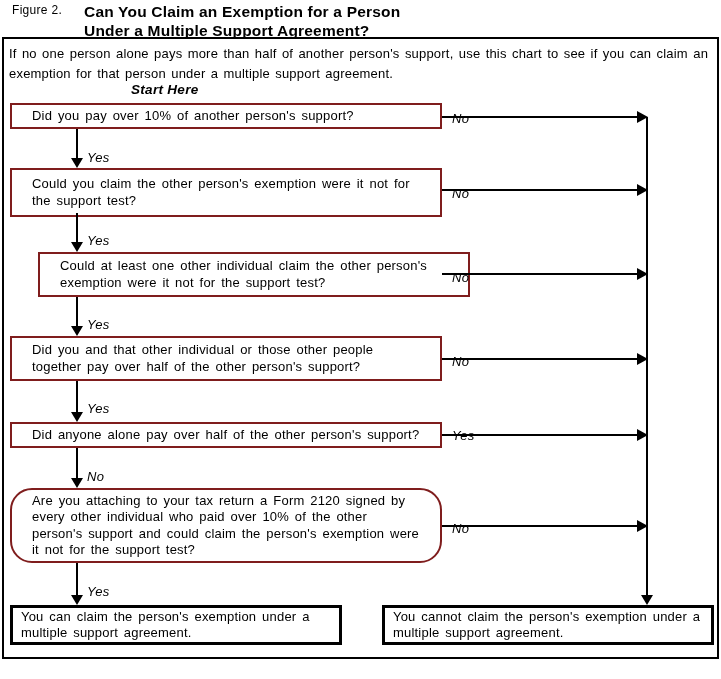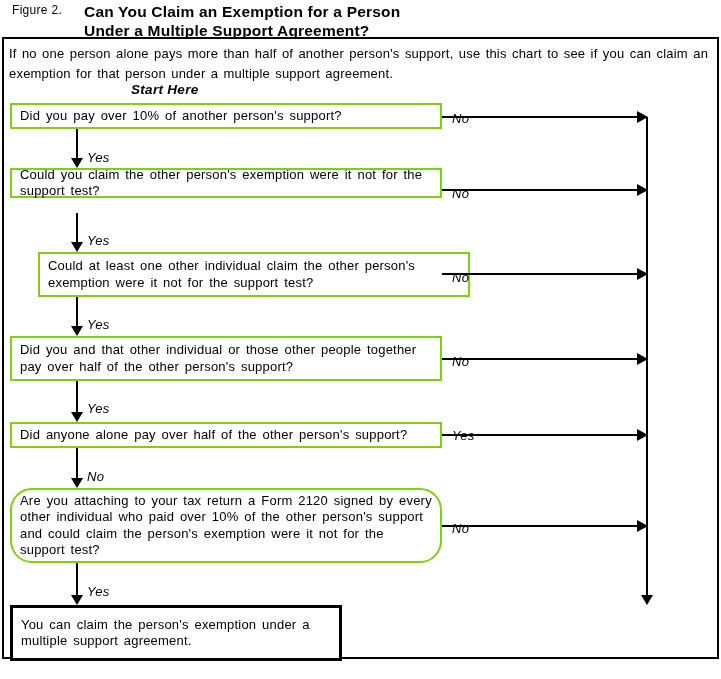--- a/index.html
+++ b/index.html
@@ -8,24 +8,24 @@
 
   .fig-label{position:absolute;left:12px;top:3px;font-size:12px;letter-spacing:.3px;}
   .fig-title{position:absolute;left:84px;top:2px;font-size:15.5px;font-weight:bold;line-height:19px;letter-spacing:.2px;}
 
   .outer{position:absolute;left:2px;top:37px;width:717px;height:622px;border:2px solid #000;box-sizing:border-box;}
 
   .intro{position:absolute;left:9px;top:44px;width:704px;font-size:13px;line-height:20px;letter-spacing:.2px;word-spacing:1.5px;}
 
   .start-here{position:absolute;left:131px;top:82px;font-size:13.5px;font-weight:bold;font-style:italic;letter-spacing:.3px;}
 
-  .qbox{position:absolute;left:10px;width:432px;border:2px solid #84cc16;box-sizing:border-box;
-        display:flex;align-items:center;padding:3px 8px;font-size:13px;line-height:16.5px;
+  .qbox{position:absolute;left:10px;width:432px;border:2px solid #7f1d1d;box-sizing:border-box;
+        display:flex;align-items:center;padding:3px 20px;font-size:13px;line-height:16.5px;
         letter-spacing:.2px;word-spacing:2px;background:#fff;}
-  .rbox{position:absolute;top:605px;width:332px;height:56px;border:3px solid #000;box-sizing:border-box;
+  .rbox{position:absolute;top:605px;width:332px;height:40px;border:3px solid #000;box-sizing:border-box;
         display:flex;align-items:center;padding:9px 8px;font-size:13px;line-height:16.5px;
         letter-spacing:.2px;word-spacing:2px;background:#fff;}
 
   .lbl{position:absolute;font-size:13px;font-style:italic;letter-spacing:.3px;margin-top:16px;}
 
   svg.connectors{position:absolute;left:0;top:0;pointer-events:none;}
   svg.connectors line{stroke:#000;stroke-width:2;}
   svg.connectors polygon{fill:#000;stroke:none;}
 </style>
 </head>
@@ -41,38 +41,41 @@
 
   <div class="outer"></div>
 
   <div class="intro">If no one person alone pays more than half of another person's support, use this chart to see if you can claim an exemption for that person under a multiple support agreement.</div>
 
   <span class="start-here">Start Here</span>
 
   <div class="qbox" style="top:103px;height:26px;">
     <span>Did you pay over 10% of another person's support?</span>
   </div>
-  <div class="qbox" style="top:168px;height:30px;justify-content:center;">
+  <div class="qbox" style="top:168px;height:49px;justify-content:center;">
     <span>Could you claim the other person's exemption were it not for the support test?</span>
   </div>
   <div class="qbox" style="top:252px;height:45px;margin-left:28px;">
     <span>Could at least one other individual claim the other person's exemption were it not for the support test?</span>
   </div>
   <div class="qbox" style="top:336px;height:45px;">
     <span>Did you and that other individual or those other people together pay over half of the other person's support?</span>
   </div>
   <div class="qbox" style="top:422px;height:26px;">
     <span>Did anyone alone pay over half of the other person's support?</span>
   </div>
   <div class="qbox" style="top:488px;height:75px;border-radius:22px;">
     <span>Are you attaching to your tax return a Form 2120 signed by every other individual who paid over 10% of the other person's support and could claim the person's exemption were it not for the support test?</span>
   </div>
 
   <div class="rbox" style="left:10px;">
     <span>You can claim the person's exemption under a multiple support agreement.</span>
+  </div>
+  <div class="rbox" style="left:382px;">
+    <span>You cannot claim the person's exemption under a multiple support agreement.</span>
   </div>
 
   <span class="lbl" style="left:452px;top:95px;">No</span>
   <span class="lbl" style="left:452px;top:170px;">No</span>
   <span class="lbl" style="left:452px;top:254px;">No</span>
   <span class="lbl" style="left:452px;top:338px;">No</span>
   <span class="lbl" style="left:452px;top:412px;">Yes</span>
   <span class="lbl" style="left:452px;top:505px;">No</span>
 
   <span class="lbl" style="left:87px;top:134px;">Yes</span>

